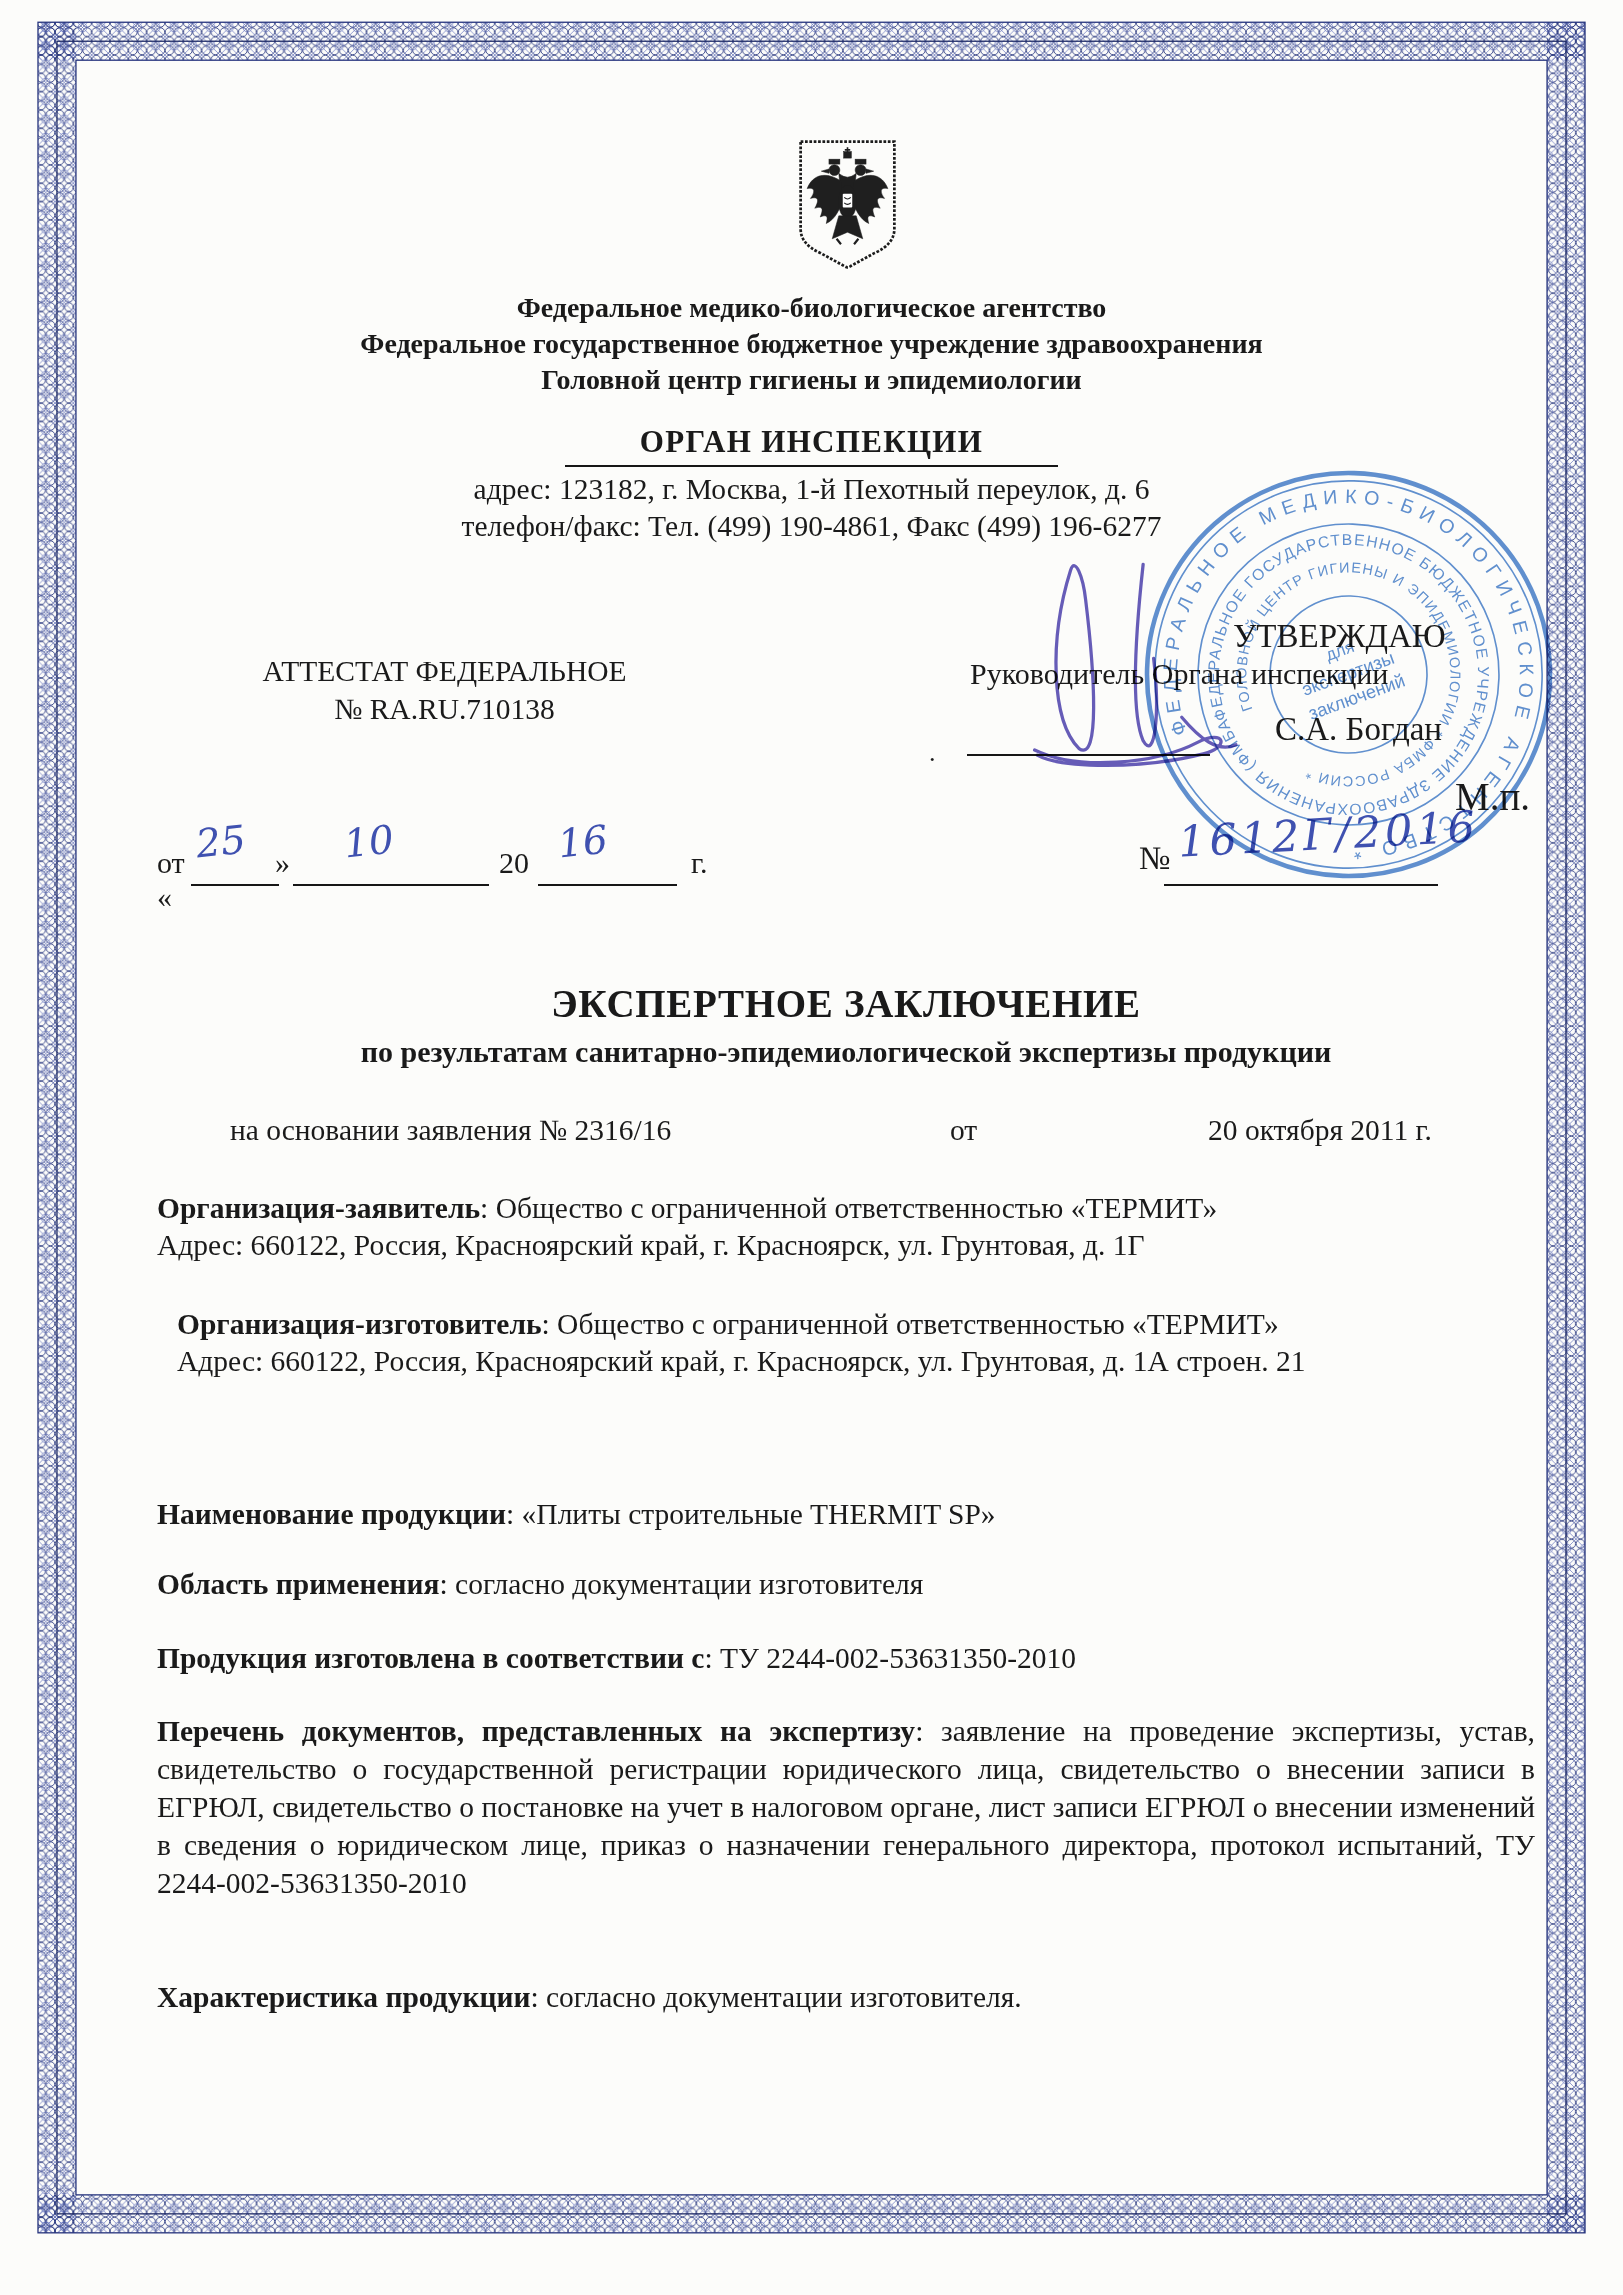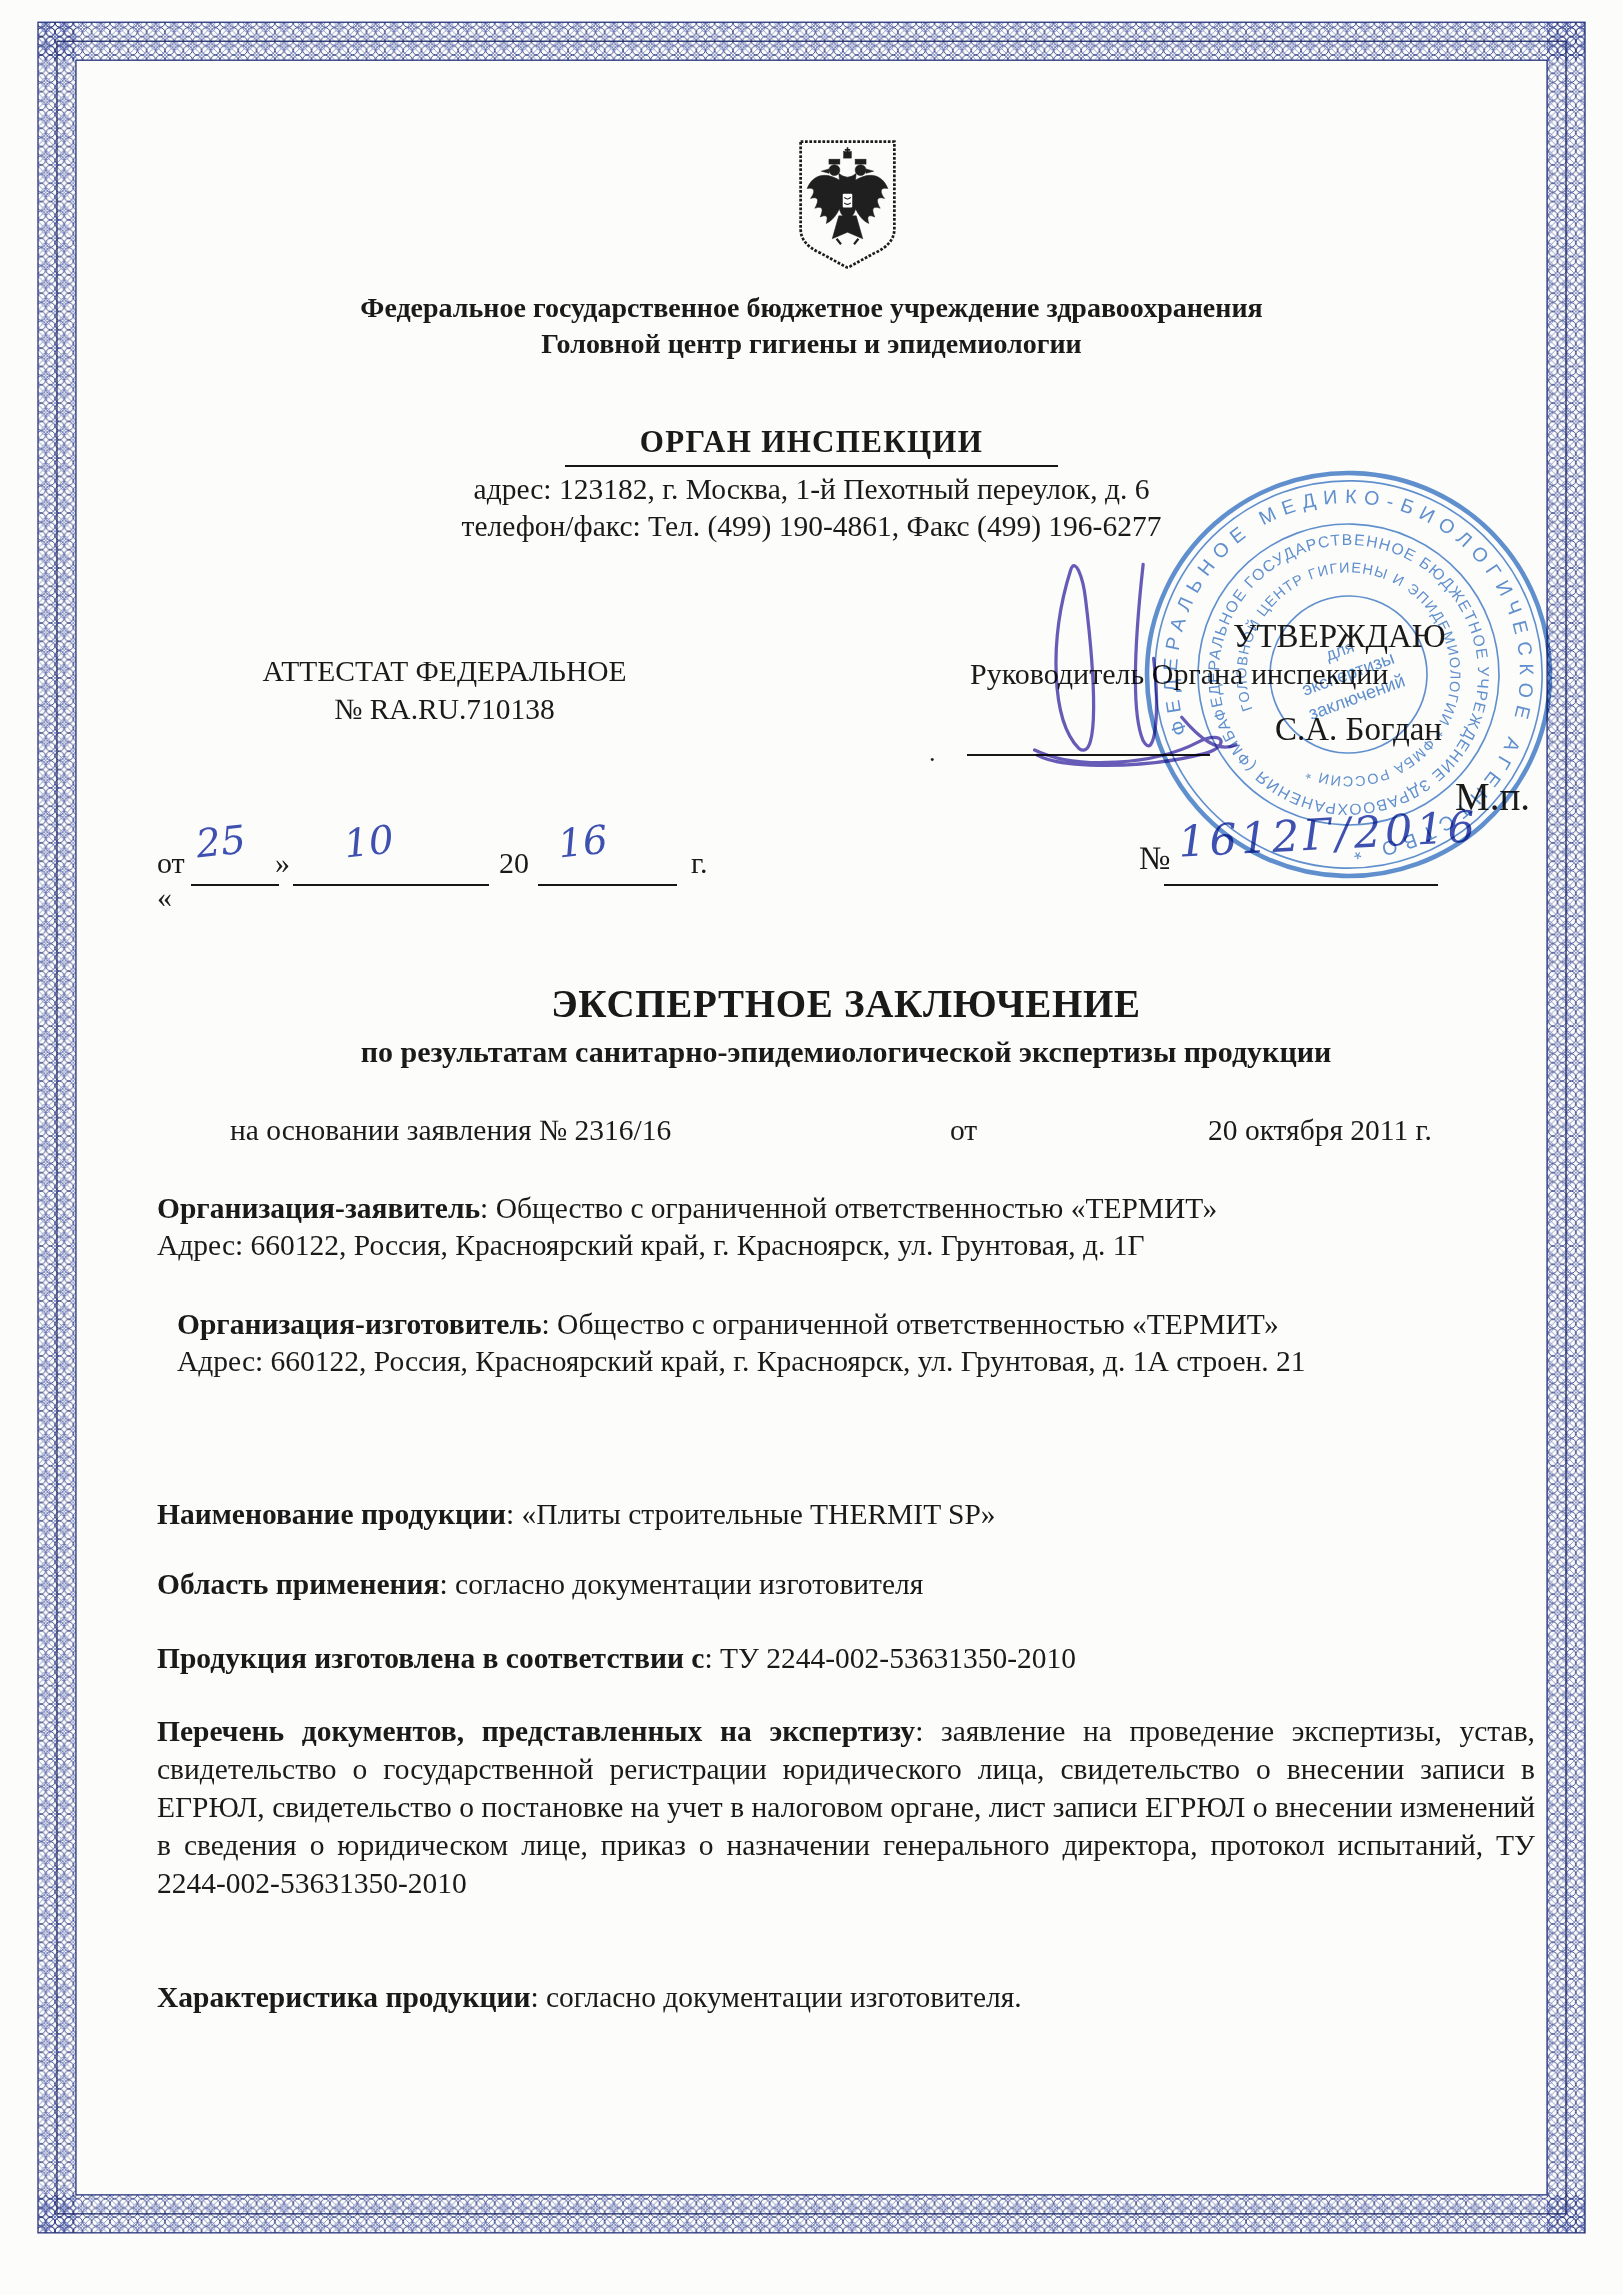--- a/index.html
+++ b/index.html
@@ -64,20 +64,21 @@
       <path d="M112 80 C140 62 164 68 174 94 C158 90 160 102 168 112 C150 107 154 120 160 130 C142 124 146 136 150 146 C134 139 137 150 139 158 C122 150 114 132 108 112 Z"></path>
       <ellipse cx="100" cy="118" rx="17" ry="30"></ellipse>
       <path d="M84 144 h32 l12 42 -28 -12 -28 12 Z"></path>
       <path d="M80 186 l8 10 M120 186 l-8 10" stroke-width="4" fill="none"></path>
     </g>
     <rect x="90" y="102" width="20" height="28" rx="3" fill="#ffffff" stroke="#1f1f1f" stroke-width="2.5"></rect>
     <path d="M94 110 q6 6 12 0 M94 120 q6 6 12 0" fill="none" stroke="#1f1f1f" stroke-width="2"></path>
   </svg>
 
   <div class="abs hdr" style="left:124px;top:290px;width:1375px;">
+    <div>Федеральное медико-биологическое агентство</div>
     <div>Федеральное государственное бюджетное учреждение здравоохранения</div>
     <div>Головной центр гигиены и эпидемиологии</div>
   </div>
 
   <div class="abs center" style="left:124px;top:424px;width:1375px;">
     <span class="organ-title">ОРГАН ИНСПЕКЦИИ</span>
     <div class="serif45" style="margin-top:3.9px;">адрес: 123182, г. Москва, 1-й Пехотный переулок, д. 6</div>
     <div class="serif45">телефон/факс: Тел. (499) 190-4861, Факс (499) 196-6277</div>
   </div>
 

